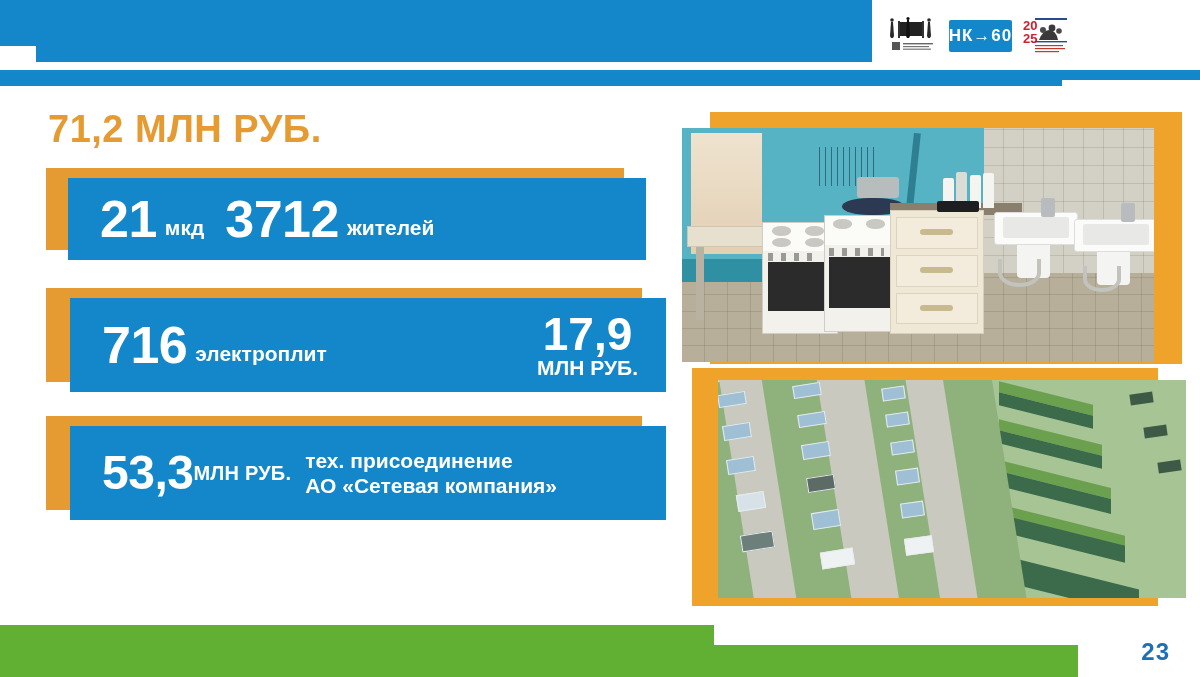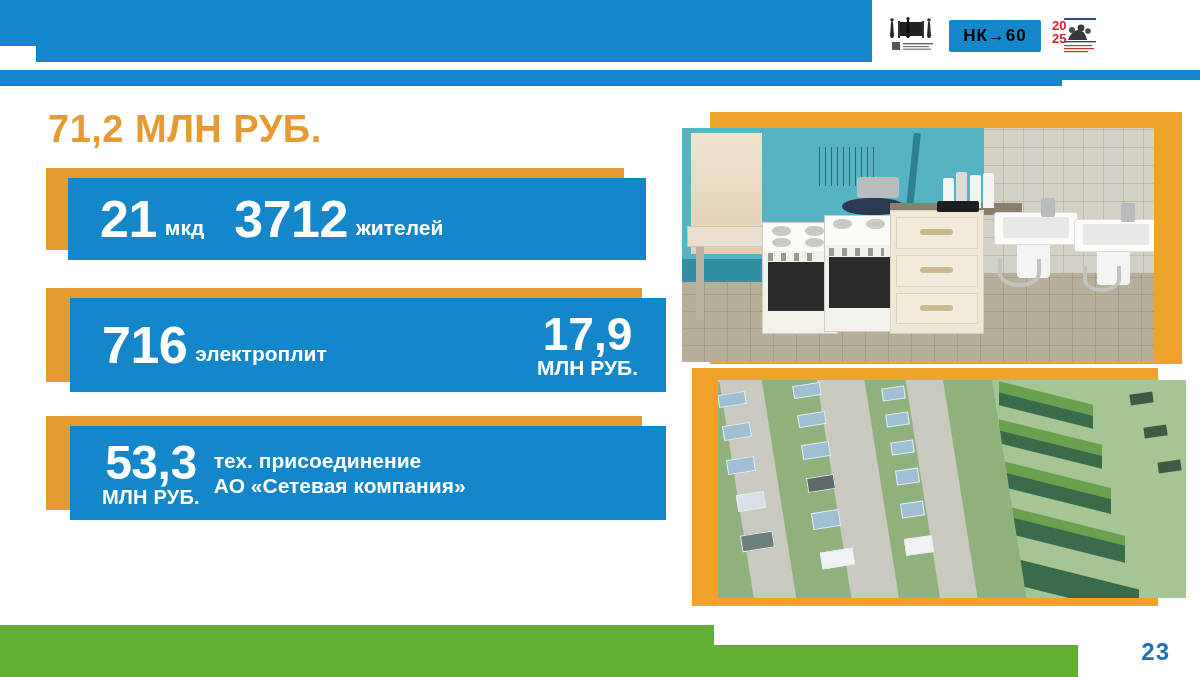--- a/index.html
+++ b/index.html
@@ -46,23 +46,23 @@
   .logos {
     position:absolute; left:884px; top:10px;
     width:312px; height:52px;
     display:flex; align-items:center; gap:9px;
   }
   .logo { flex:0 0 auto; display:flex; align-items:center; }
 
   .logo-ministry { width:56px; height:40px; position:relative; }
   .logo-2026 { width:100px; height:38px; display:flex; align-items:center; gap:3px; }
   .logo-nk {
-    width:92px; height:32px; background:#1387c9;
+    width:63px; height:32px; background:#1387c9;
     border-radius:2px; display:flex; align-items:center;
-    justify-content:center; color:#000000;
+    justify-content:center; color:#ffffff;
     font-size:17px; font-weight:bold; letter-spacing:1px;
   }
   .logo-2025 { width:48px; height:44px; position:relative; }
 
   .l2026-txt { display:flex; flex-direction:column; line-height:1; }
   .l2026-year { font-size:17px; font-weight:bold; color:#2e9b4e; letter-spacing:-0.3px; }
   .l2026-sub { font-size:3.4px; color:#c0392b; line-height:1.35; margin-top:1px; max-width:62px; }
 
   
   .big-amount {
@@ -86,21 +86,21 @@
   .num {
     font-size:52px; font-weight:bold; line-height:1;
     letter-spacing:-0.5px;
   }
   .num-sm { font-size:46px; font-weight:bold; line-height:1; }
   .unit-top {
     font-size:21px; font-weight:bold; line-height:1;
     margin-left:8px; margin-top:16px;
   }
   .stack {
-    display:flex; flex-direction:column; align-items:center;
+    display:flex; flex-direction:row; align-items:center;
     line-height:1.02;
   }
   .stack .num { font-size:48px; }
   .stack .cap { font-size:20px; font-weight:bold; letter-spacing:0.2px; }
   .desc2 {
     font-size:21px; font-weight:bold; line-height:1.2;
     margin-left:14px;
   }
 
   
@@ -281,21 +281,21 @@
 
   </div>
 
   <div class="big-amount">71,2 МЛН РУБ.</div>
 
   <div class="card-wrap" id="card1">
     <div class="card-shadow"></div>
     <div class="card-body">
       <span class="num">21</span>
       <span class="unit-top">мкд</span>
-      <span class="num" style="margin-left:30px;">3712</span>
+      <span class="num" style="margin-left:21px;">3712</span>
       <span class="unit-top">жителей</span>
     </div>
   </div>
 
   <div class="card-wrap" id="card2">
     <div class="card-shadow"></div>
     <div class="card-body">
       <span class="c2-left">
         <span class="num">716</span>
         <span class="unit-top">электроплит</span>

